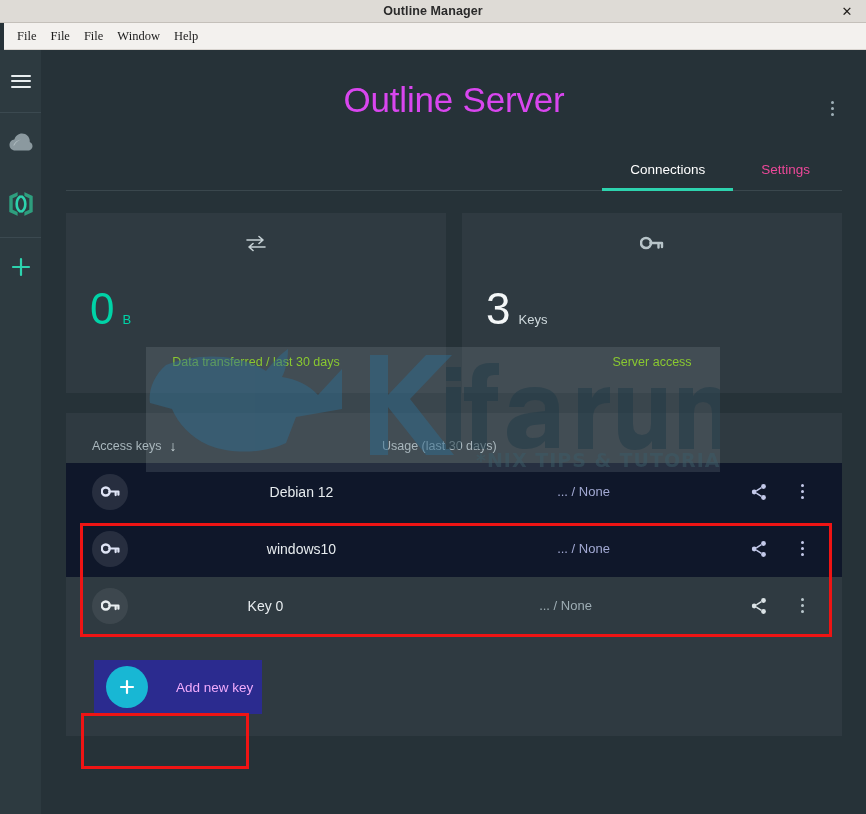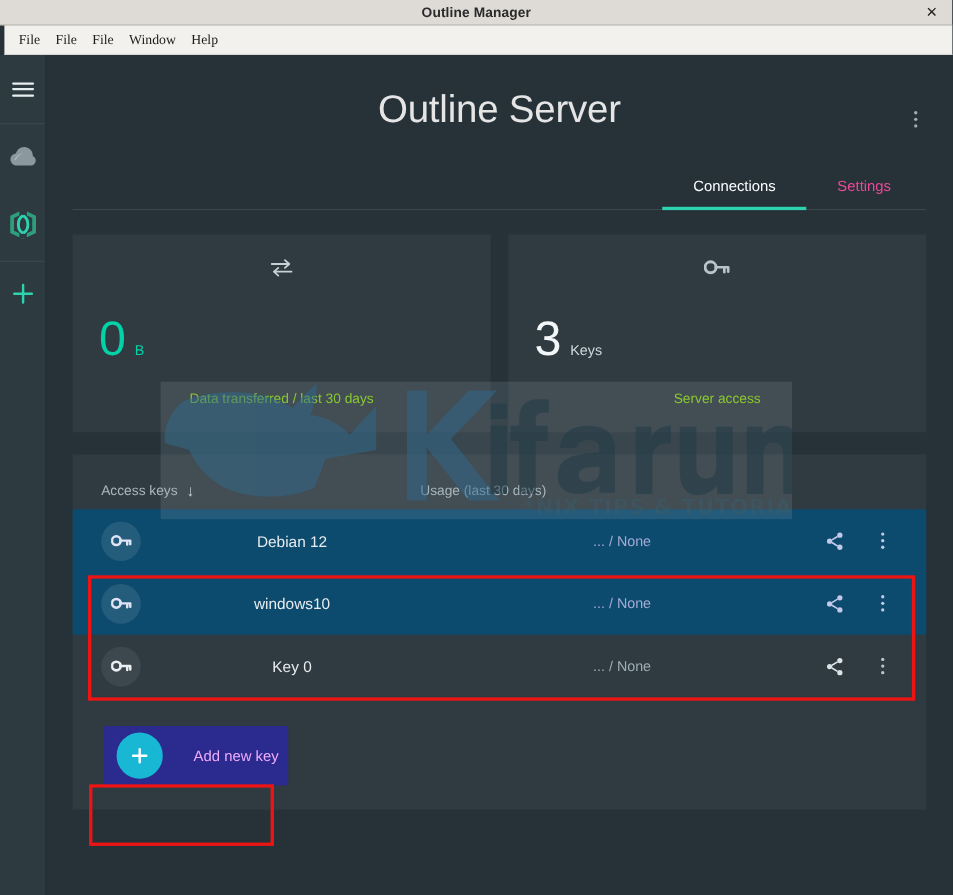--- a/index.html
+++ b/index.html
@@ -119,21 +119,21 @@
     overflow: hidden;
   }
 
   .page-head {
     position: relative;
     padding: 28px 24px 0 24px;
   }
   .server-title {
     font-size: 35px;
     font-weight: 400;
-    color: #e5e5e5;
+    color: #d946ef;
     margin: 0;
     letter-spacing: -0.2px;
     line-height: 44px;
   }
   .head-kebab {
     position: absolute;
     right: 22px;
     top: 46px;
     width: 24px;
     height: 24px;
@@ -238,21 +238,21 @@
     line-height: 1;
   }
 
   .key-row {
     display: flex;
     align-items: center;
     height: 57px;
     padding: 0 26px;
     box-sizing: border-box;
   }
-  .key-row.selected { background: #0c4a6e; }
+  .key-row.selected { background: #0f172a; gap: 36px; }
   .key-avatar {
     width: 36px; height: 36px;
     border-radius: 50%;
     background: rgba(255,255,255,0.07);
     display: flex;
     align-items: center;
     justify-content: center;
     flex: 0 0 36px;
   }
   .key-row.selected .key-avatar { background: rgba(255,255,255,0.10); }

